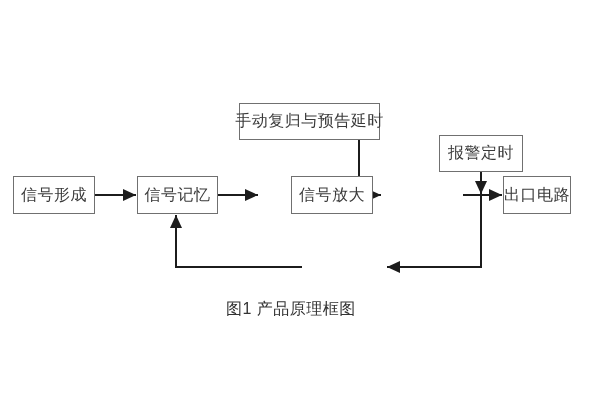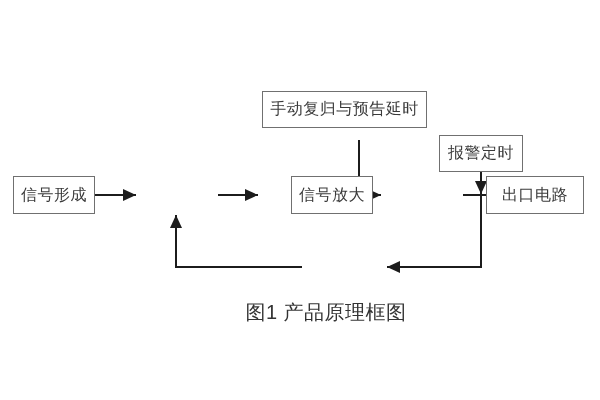--- a/index.html
+++ b/index.html
@@ -43,22 +43,22 @@
     font-size: 16px;
     letter-spacing: 0.5px;
     white-space: nowrap;
     text-align: center;
   }
   .caption {
     position: absolute;
     left: 226px;
     top: 299px;
     width: 200px;
-    text-align: center;
-    font-size: 20px;
+    text-align: left;
+    font-size: 16px;
     letter-spacing: 0.5px;
     color: var(--caption-text, #333333);
     white-space: nowrap;
   }
 </style>
 </head>
 <body>
 
 <div class="stage">
 
@@ -73,26 +73,27 @@
     <path class="link" d="M341,195 H381" marker-end="url(#ah)"></path>
     <path class="link" d="M463,195 H502" marker-end="url(#ah)"></path>
     <path class="link" d="M359,140 V194" marker-end="url(#ah)"></path>
     <path class="link" d="M481,139 V194" marker-end="url(#ah)"></path>
     <path class="link" d="M481,196 V267 H387" marker-end="url(#ah)"></path>
     <path class="link" d="M302,267 H176 V215" marker-end="url(#ah)"></path>
   </svg>
 
   <div class="box" style="left:13px;  top:176px; width:82px;  height:38px;">信号形成</div>
 
+  <div class="box" style="left:137px; top:176px; width:81px;  height:38px;">信号记忆</div>
 
   <div class="box" style="left:259px; top:176px; width:82px;  height:38px;margin-left:32px;">信号放大</div>
 
 
-  <div class="box" style="left:486px; top:176px; width:98px;  height:38px;">出口电路</div>
+  <div class="box" style="left:503px; top:176px; width:68px;  height:38px;">出口电路</div>
 
-  <div class="box" style="left:239px; top:91px; width:165px; height:37px;margin-left:23px;">手动复归与预告延时</div>
+  <div class="box" style="left:239px; top:103px; width:141px; height:37px;">手动复归与预告延时</div>
 
   <div class="box" style="left:439px; top:102px; width:84px;  height:37px;margin-top:33px;">报警定时</div>
 
 
   <div class="caption">图1 产品原理框图</div>
 
 </div>
 
 </body></html>

